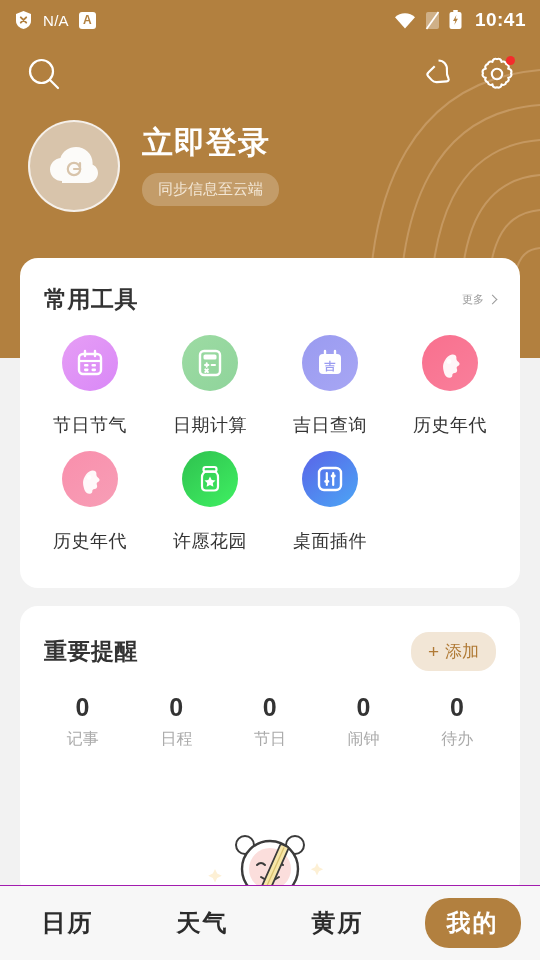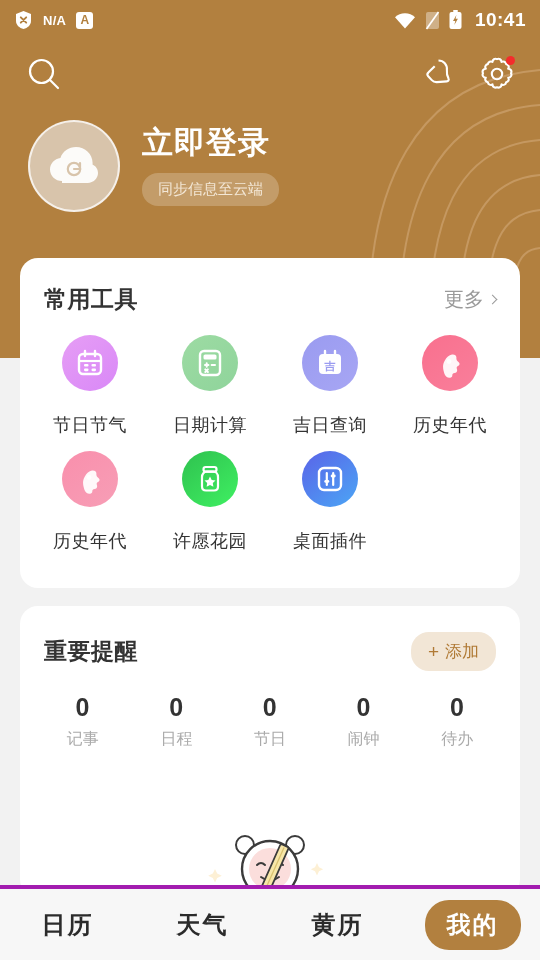--- a/index.html
+++ b/index.html
@@ -19,21 +19,21 @@
   }
   .arcs { position:absolute; top:0; right:0; width:300px; height:358px; }
 
   
   .statusbar {
     position:relative; height:40px; display:flex; align-items:center;
     padding:0 14px; color:#fff; z-index:5;
   }
   .sb-left { display:flex; align-items:center; gap:10px; }
   .sb-right { display:flex; align-items:center; gap:9px; margin-left:auto; }
-  .sb-na { font-size:13px; font-weight:700; letter-spacing:.3px; }
+  .sb-na { font-size:15px; font-weight:400; letter-spacing:.3px; }
   .sb-time { font-size:19px; font-weight:700; letter-spacing:.5px; margin-left:4px; }
   .appicon {
     width:17px; height:17px; border-radius:3px; background:#fff; color:#b2803f;
     font-size:12px; font-weight:700; display:flex; align-items:center; justify-content:center;
   }
 
   
   .topbar {
     position:relative; height:68px; display:flex; align-items:center;
     padding:0 24px; z-index:5;
@@ -74,21 +74,21 @@
   }
   #tools-card { top:258px; height:330px; }
   #remind-card { top:606px; height:291px; overflow:hidden; }
 
   .card-head {
     display:flex; align-items:center; padding:26px 24px 0 24px;
   }
   .card-title { font-size:23px; font-weight:700; color:#333; letter-spacing:.5px; }
   .more-link {
     margin-left:auto; display:flex; align-items:center; gap:5px;
-    color:#9a9a9a; font-size:20px;
+    color:#9a9a9a; font-size:11px;
   }
   .chev { width:7px; height:7px; border-right:1.6px solid #9a9a9a; border-top:1.6px solid #9a9a9a; transform:rotate(45deg); }
 
   .tools-grid {
     display:grid; grid-template-columns:repeat(4,1fr);
     row-gap:14px; padding:20px 10px 0 10px;
   }
   .tool { display:flex; flex-direction:column; align-items:center; }
   .tool-ico {
     width:56px; height:56px; border-radius:50%;
@@ -109,21 +109,21 @@
   }
   .stat-num { font-size:25px; font-weight:700; color:#333; letter-spacing:.5px; }
   .stat-lab { margin-top:7px; font-size:16px; color:#aaa; }
 
   .empty-art { position:absolute; left:0; bottom:-4px; width:500px; display:flex; justify-content:center; }
 
   
   .bottomnav {
     position:absolute; left:0; bottom:0; width:540px; height:75px;
     background:#f7f7f7; display:flex; align-items:center;
-    border-top:4px solid #a21caf;
+    border-top:1px solid #a21caf;
   }
   .nav-item {
     flex:1; text-align:center;
     font-family:"Liberation Serif","DejaVu Serif",serif;
     font-size:24px; color:#2b2b2b; letter-spacing:2px; font-weight:700;
   }
   .nav-item.active span {
     display:inline-block; background:#b2803f; color:#fff;
     padding:9px 22px; border-radius:24px;
   }

